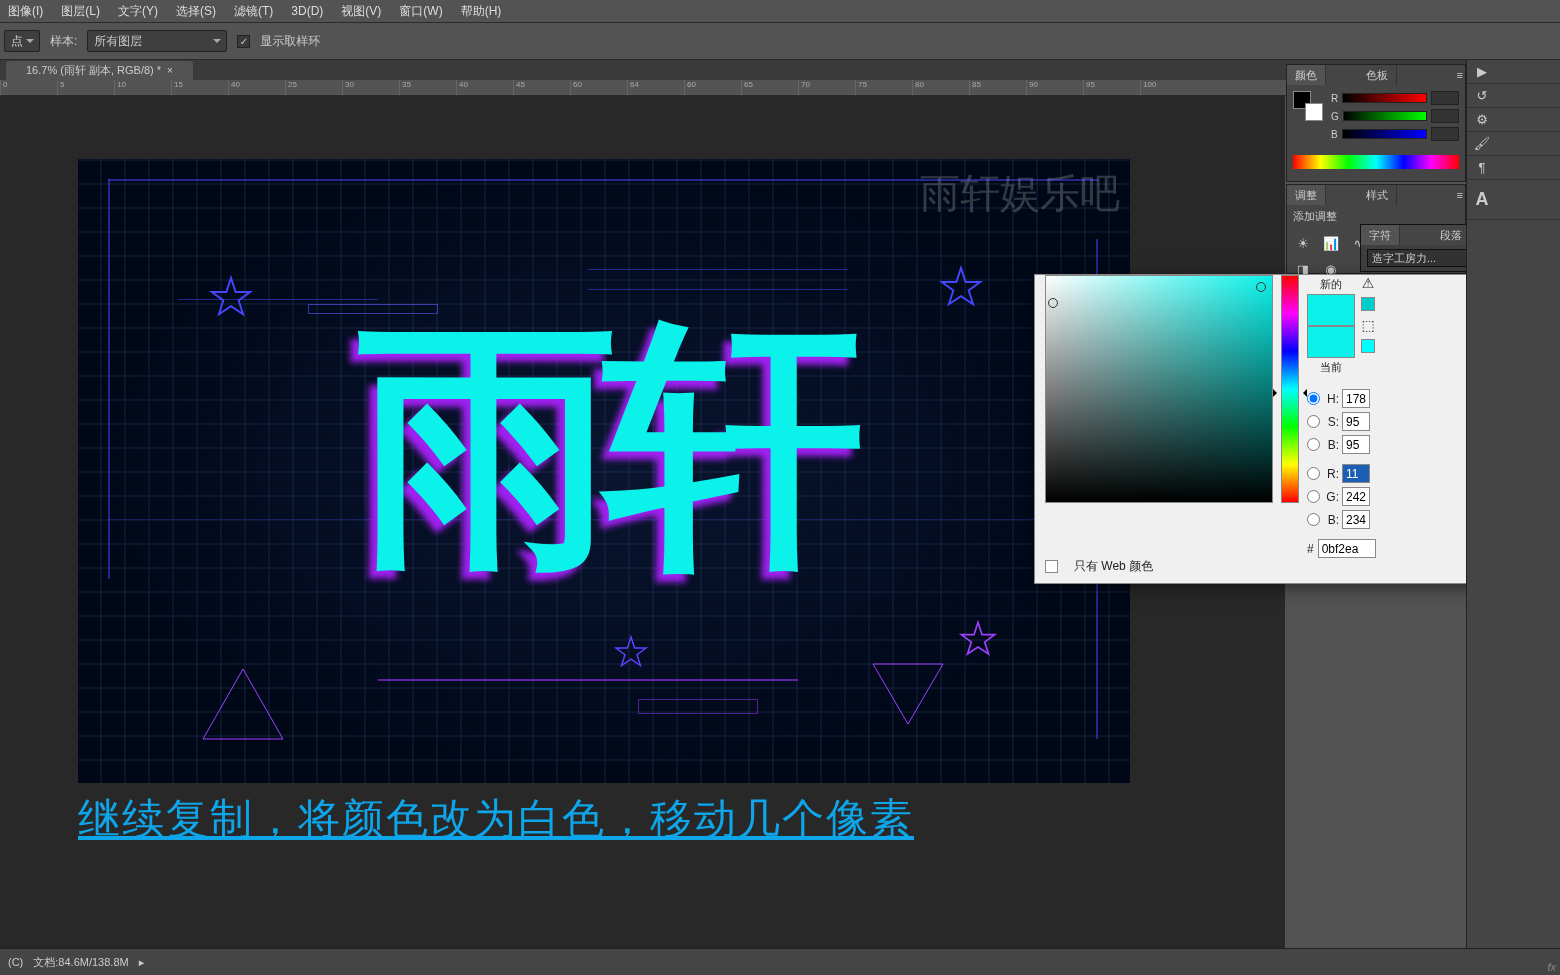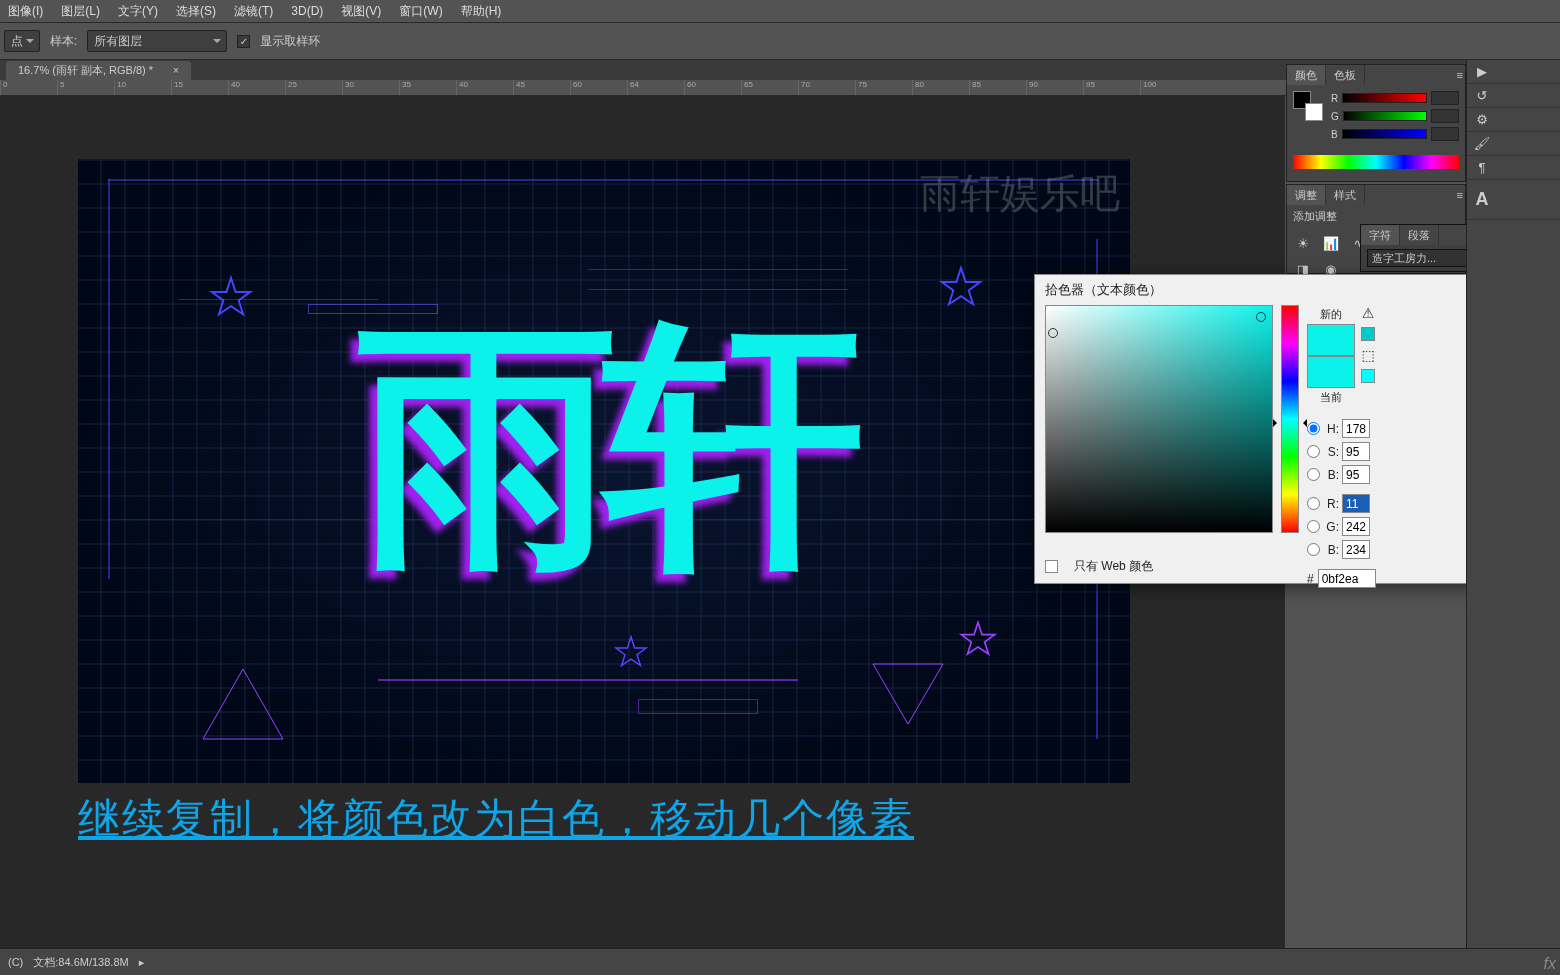--- a/index.html
+++ b/index.html
@@ -8,21 +8,21 @@
 .menubar { height: 22px; background: #535353; display: flex; align-items: center; padding-left: 8px; gap: 18px; font-size: 12px; color: #ddd; }
 .menubar span { cursor: pointer; }
 
 .optbar { height: 38px; background: #535353; border-top: 1px solid #2a2a2a; border-bottom: 1px solid #2a2a2a; display: flex; align-items: center; padding-left: 4px; gap: 10px; font-size: 12px; color: #ccc; }
 .dropdown { background: #3f3f3f; border: 1px solid #222; height: 22px; display: flex; align-items: center; padding: 0 16px 0 6px; position: relative; border-radius: 2px; }
 .dropdown::after { content: ""; position: absolute; right: 5px; top: 8px; border: 4px solid transparent; border-top-color: #aaa; }
 .dropdown.wide { width: 140px; }
 .checkbox { width: 13px; height: 13px; background: #3a3a3a; border: 1px solid #222; display: inline-flex; align-items: center; justify-content: center; font-size: 10px; color: #ccc; }
 
 .tabbar { height: 20px; background: #3a3a3a; display: flex; align-items: flex-end; padding-left: 6px; font-size: 11px; color: #ccc; }
-.doctab { background: #535353; padding: 2px 12px; border-top-left-radius: 3px; border-top-right-radius: 3px; display: flex; align-items: center; gap: 20px; }
+.doctab { background: #535353; padding: 2px 20px; border-top-left-radius: 3px; border-top-right-radius: 3px; display: flex; align-items: center; gap: 6px; }
 .doctab .close { font-size: 10px; cursor: pointer; }
 
 .ruler-h { height: 16px; background: #535353; border-bottom: 1px solid #2a2a2a; display: flex; font-size: 8px; color: #aaa; }
 .ruler-h div { width: 57px; border-left: 1px solid #666; padding-left: 2px; }
 
 .workspace { position: absolute; left: 0; right: 275px; top: 96px; bottom: 27px; background: #282828; overflow: hidden; }
 .canvas { position: absolute; left: 78px; top: 63px; width: 1052px; height: 624px; background: radial-gradient(ellipse at 50% 50%, #0a1530 0%, #000818 70%); overflow: hidden; }
 .canvas::before { content: ""; position: absolute; inset: 0; background-image: repeating-linear-gradient(0deg, transparent 0 22px, rgba(40,60,100,0.25) 22px 24px), repeating-linear-gradient(90deg, transparent 0 22px, rgba(40,60,100,0.25) 22px 24px); }
 .neon-line { position: absolute; background: rgba(70,70,255,0.5); }
 .star { position: absolute; width: 46px; height: 46px; }
@@ -32,21 +32,21 @@
 .bigtext .main { position: relative; color: #0bf2ea; }
 
 .watermark { position: absolute; right: 10px; top: 10px; color: rgba(200,200,200,0.25); font-size: 40px; text-align: right; line-height: 1.2; }
 
 .subtitle { position: absolute; left: 78px; right: 353px; top: 695px; color: #0ea5e9; font-size: 42px; letter-spacing: 2px; text-decoration: underline; }
 
 .rightbar { position: absolute; right: 0; top: 60px; width: 94px; bottom: 27px; background: #454545; border-left: 1px solid #222; }
 .rightbar .toolrow { height: 24px; display: flex; align-items: center; justify-content: flex-start; padding-left: 6px; gap: 6px; border-bottom: 1px solid #333; }
 .icon { width: 18px; height: 18px; display: inline-flex; align-items: center; justify-content: center; color: #ccc; font-size: 13px; }
 
-.panel-header { height: 20px; background: #454545; display: flex; align-items: center; font-size: 11px; color: #ccc; }
+.panel-header { height: 20px; background: #454545; display: flex; align-items: center; font-size: 11px; color: #ccc; gap: 32px; }
 .panel-header .ptab { padding: 0 8px; height: 100%; display: flex; align-items: center; border-right: 1px solid #333; }
 .panel-header .ptab.active { background: #535353; }
 .panel-header .grip { margin-left: auto; padding: 0 4px; letter-spacing: -2px; }
 
 .color-panel { position: absolute; right: 94px; top: 64px; width: 180px; height: 118px; background: #454545; border: 1px solid #222; }
 .color-panel .body { padding: 6px; display: flex; gap: 8px; }
 .fgbg { position: relative; width: 30px; height: 30px; }
 .fgbg .fg { position: absolute; width: 18px; height: 18px; background: #000; border: 1px solid #888; }
 .fgbg .bg { position: absolute; right: 0; bottom: 0; width: 18px; height: 18px; background: #fff; border: 1px solid #888; }
 .sliders { flex: 1; font-size: 10px; color: #ccc; }
@@ -83,21 +83,21 @@
 .fieldgrid .frow { display: flex; align-items: center; gap: 3px; margin-bottom: 4px; }
 .fieldgrid .frow label { width: 16px; text-align: right; }
 .fieldgrid input[type=radio] { margin-right: 0; }
 .fieldgrid input[type=text] { width: 28px; height: 19px; border: 1px solid #888; padding: 0 3px; font-size: 12px; }
 .fieldgrid input[type=text].sel { background: #1b5fb4; color: #fff; }
 .hexrow { display: flex; align-items: center; gap: 4px; margin-top: 10px; }
 .webonly { position: absolute; left: 10px; bottom: 8px; display: flex; align-items: center; gap: 16px; }
 .webonly .cb { width: 13px; height: 13px; border: 1px solid #888; background: #fff; }
 
 .statusbar { position: absolute; left: 0; right: 0; bottom: 0; height: 27px; background: #454545; border-top: 1px solid #222; display: flex; align-items: center; padding: 0 8px; font-size: 11px; color: #ccc; gap: 10px; }
-.statusbar .corner { position: absolute; right: 4px; bottom: 2px; color: #888; font-style: italic; font-size: 16px; }
+.statusbar .corner { position: absolute; right: 4px; bottom: 2px; color: #888; font-style: italic; font-size: 11px; }
 </style>
 </head>
 <body>
 
 <div class="menubar">
   <span>图像(I)</span>
   <span>图层(L)</span>
   <span>文字(Y)</span>
   <span>选择(S)</span>
   <span>滤镜(T)</span>
@@ -244,21 +244,20 @@
     <div class="ptab">段落</div>
     <div class="grip">▸▸ ≡</div>
   </div>
   <div class="row">
     <div class="dd" style="flex:2">造字工房力...</div>
     <div class="dd">-</div>
   </div>
 </div>
 
 <div class="colorpicker">
-  <div class="title">拾色器（文本颜色）</div>
   <div class="body">
     <div class="satval">
       <div class="cursor"></div>
       <div class="cursor2"></div>
     </div>
     <div class="huebar">
         <div class="marker"></div>
       </div>
     <div class="cpright">
       <div class="swatchcol">

